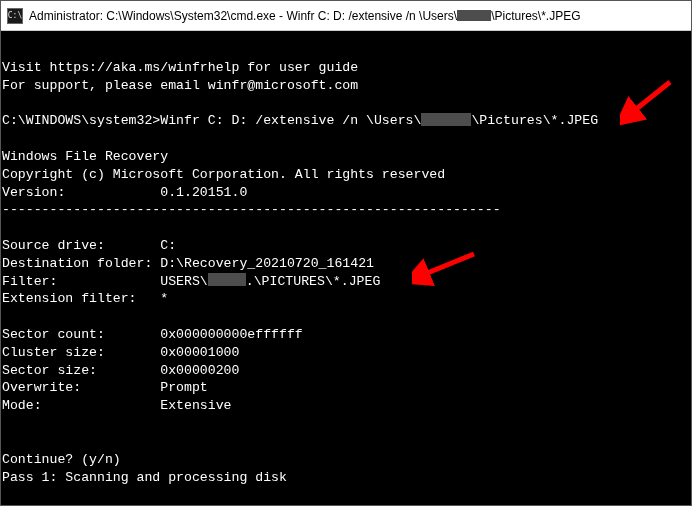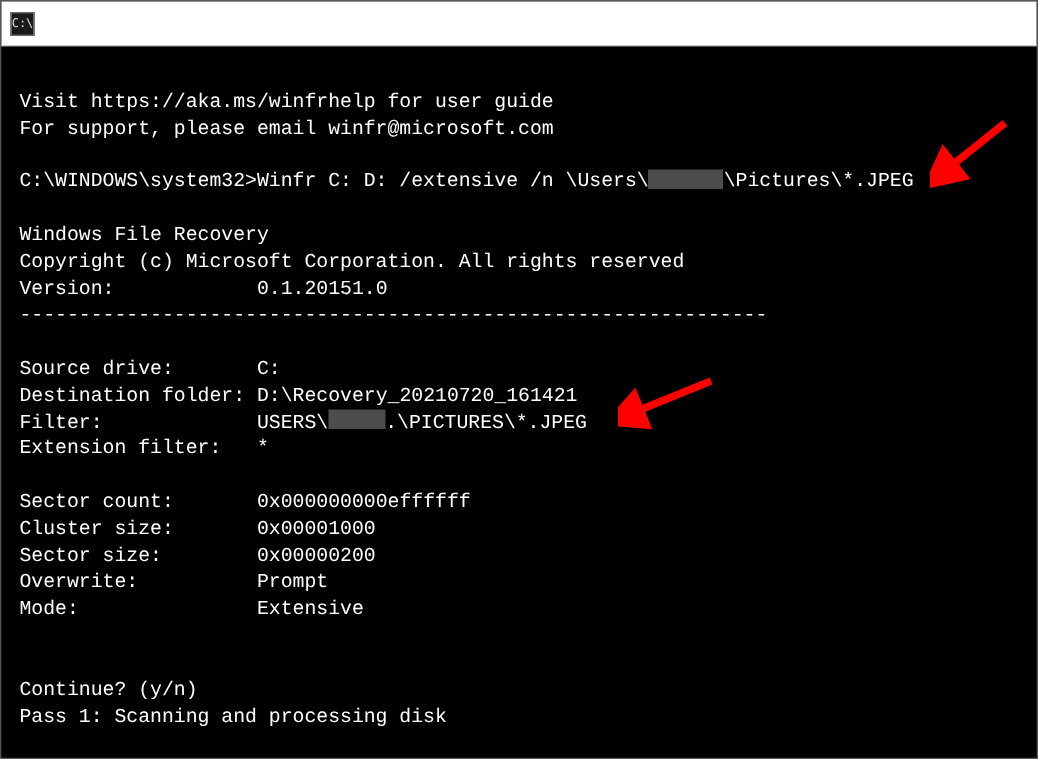--- a/index.html
+++ b/index.html
@@ -43,21 +43,21 @@
     align-items: center;
     justify-content: center;
     line-height: 1;
   }
   .terminal {
     flex: 1;
     background: #000;
     color: #fff;
     font-size: 13.2px;
     line-height: 1.35;
-    padding: 10px 4px 4px 12px;
+    padding: 10px 4px 4px 1px;
     white-space: pre-wrap;
     font-family: "Consolas", "Courier New", monospace;
     position: relative;
     overflow: hidden;
   }
   .redact {
     display: inline-block;
     background: #4d4d4d;
     height: 1em;
     vertical-align: -0.12em;
@@ -71,20 +71,23 @@
     color: #ff0000;
   }
   .arrow svg { display:block; }
 </style>
 </head>
 <body>
 
 <div class="window">
   <div class="titlebar">
     <span class="cmd-icon">C:\</span>
+    <span>
+      <span>Administrator: C:\Windows\System32\cmd.exe - Winfr  C: D: /extensive /n \Users\</span><span class="redact title"></span><span>\Pictures\*.JPEG</span>
+    </span>
   </div>
 
   <div class="terminal">
 <span>Visit https://aka.ms/winfrhelp for user guide</span>
 <span>For support, please email winfr@microsoft.com</span>
 
 <span><span>C:\WINDOWS\system32&gt;Winfr C: D: /extensive /n \Users\</span><span class="redact cmd"></span><span>\Pictures\*.JPEG</span></span>
 
 <span>Windows File Recovery</span>
 <span>Copyright (c) Microsoft Corporation. All rights reserved</span>

